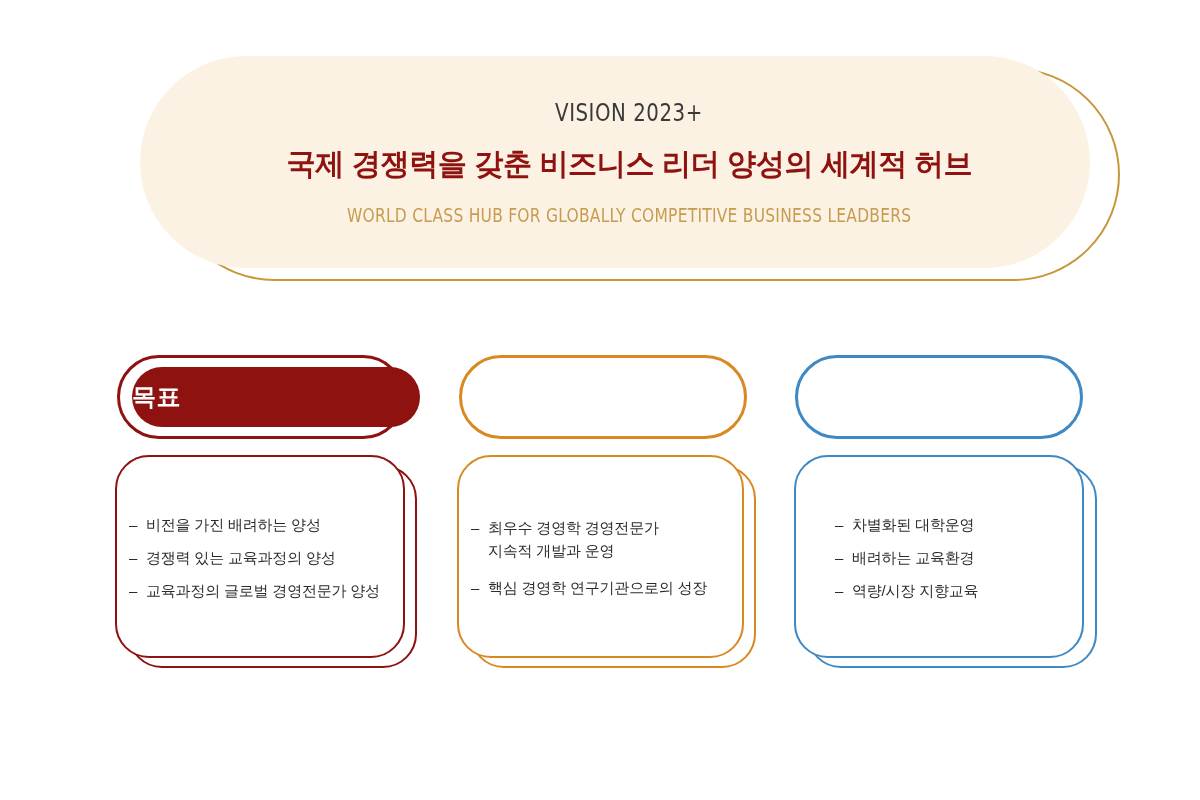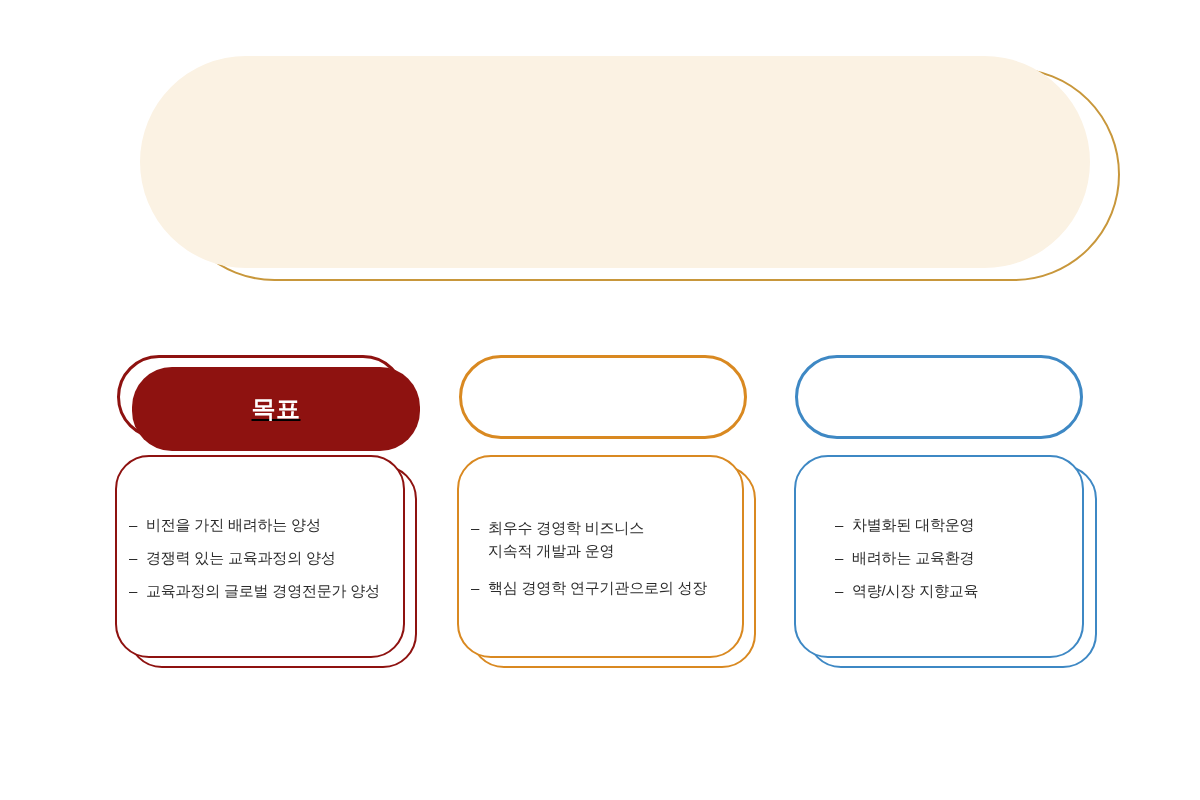--- a/index.html
+++ b/index.html
@@ -130,28 +130,27 @@
     z-index: 1;
     background: #ffffff;
   }
 
   
   .hdr-fill {
     position: absolute;
     left: 22px;
     top: 22px;
     width: 288px;
-    height: 84px;
+    height: 60px;
     background: var(--accent);
     border-radius: 40px;
     z-index: 3;
     display: flex;
     align-items: center;
-    justify-content: center;
-    text-decoration: underline;
+    justify-content: flex-start;
   }
 
   .hdr-label {
     color: #ffffff;
     font-size: 24px;
     font-weight: bold;
     letter-spacing: 0.5px;
   }
 
   
@@ -229,20 +228,25 @@
   .card.c2 .bullet { margin: 7px 0; }
 </style>
 </head>
 <body>
 
 <div id="canvas">
 
   <section id="banner">
     <div class="banner-outline" style="border-color: rgb(200, 151, 59);"></div>
     <div class="banner-fill" style="background: rgb(251, 242, 227);"></div>
+    <div class="banner-text">
+      <div class="vision-kicker" style="color: rgb(58, 58, 58);">VISION 2023+</div>
+      <div class="vision-title-ko" style="color: rgb(142, 18, 16);">국제 경쟁력을 갖춘 비즈니스 리더 양성의 세계적 허브</div>
+      <div class="vision-title-en" style="color: rgb(199, 155, 80);">WORLD CLASS HUB FOR GLOBALLY COMPETITIVE BUSINESS LEADBERS</div>
+    </div>
   </section>
 
   <section id="cards">
 
     <div class="card c1" id="card-0" style="--accent: #8E1210;">
       <div class="hdr-outline"></div>
       <div class="body-outline-back"></div>
       <div class="body-outline-front"></div>
       <div class="hdr-fill">
         <span class="hdr-label">목표</span>
@@ -263,21 +267,21 @@
       </div>
     </div>
 
     <div class="card c2" id="card-1" style="--accent: #D98921;">
       <div class="hdr-outline"></div>
       <div class="body-outline-back"></div>
       <div class="body-outline-front"></div>
       <div class="bullets">
         <div class="bullet">
           <span class="dash">–</span>
-          <span class="btext">최우수 경영학 비즈니스
+          <span class="btext">최우수 경영학 경영전문가
 지속적 개발과 운영</span>
         </div>
         <div class="bullet">
           <span class="dash">–</span>
           <span class="btext">핵심 경영학 연구기관으로의 성장</span>
         </div>
       </div>
     </div>
 
     <div class="card c3" id="card-2" style="--accent: #3E88C4;">

